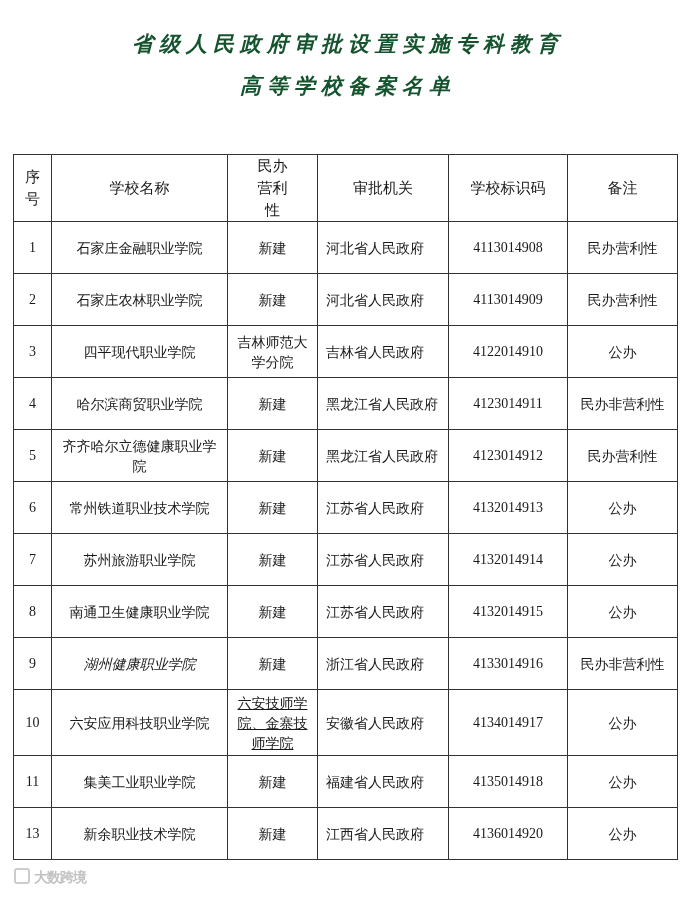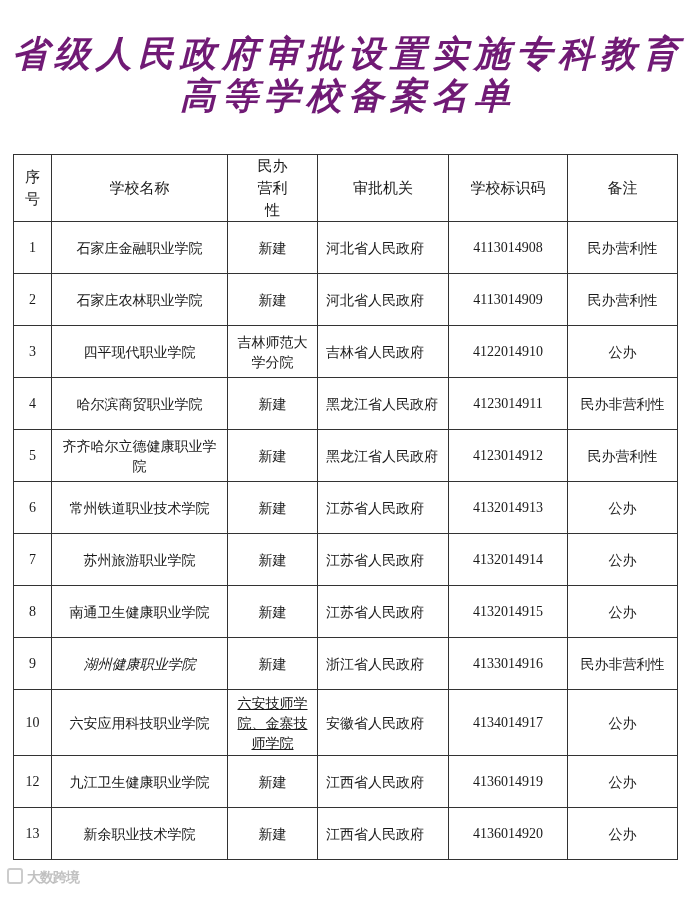--- a/index.html
+++ b/index.html
@@ -1,27 +1,27 @@
 <!DOCTYPE html>
 <html><head>
 <meta charset="utf-8">
 <style>
   html, body { margin: 0; padding: 0; background: #ffffff; }
   body { width: 696px; height: 898px; position: relative; overflow: hidden; font-family: "DejaVu Sans", sans-serif; color: #1a1a1a; }
-  .title { position: absolute; left: 0; width: 696px; text-align: center; font-family: "DejaVu Serif", serif; font-size: 36px; font-weight: bold; color: #701a75; letter-spacing: 6px; font-style: italic; }
+  .title { position: absolute; left: 0; width: 696px; text-align: center; font-family: "DejaVu Serif", serif; font-size: 21px; font-weight: bold; color: #14532d; letter-spacing: 6px; font-style: italic; }
   .title.l1 { top: 30px; }
   .title.l2 { top: 72px; }
   table.roster { position: absolute; left: 13px; top: 154px; border-collapse: collapse; table-layout: fixed; width: 664px; }
   table.roster td, table.roster th { border: 1.5px solid #333; text-align: center; vertical-align: middle; padding: 0 2px; font-weight: normal; font-size: 14px; line-height: 20px; color: #1a1a1a; }
   table.roster th { font-size: 15px; height: 50px; }
   table.roster td.num, table.roster td.code { font-family: "Liberation Serif", serif; font-size: 14px; }
   td.gov { text-align: left !important; padding-left: 8px !important; }
   tr.r { height: 52px; }
   tr.tall { height: 66px; }
-  .watermark { position: absolute; left: 7px; top: 868px; font-size: 14px; color: rgba(160,160,160,0.65); font-weight: bold; letter-spacing: -1px; }
+  .watermark { position: absolute; left: 14px; top: 868px; font-size: 14px; color: rgba(160,160,160,0.65); font-weight: bold; letter-spacing: -1px; }
   .watermark .logo { display: inline-block; width: 12px; height: 12px; border: 2px solid rgba(170,170,170,0.6); border-radius: 3px; margin-right: 4px; vertical-align: -2px; }
 </style>
 </head>
 <body>
 
 <div class="title l1">省级人民政府审批设置实施专科教育</div>
 <div class="title l2">高等学校备案名单</div>
 
 <table class="roster">
   <colgroup>
@@ -117,25 +117,25 @@
       </tr>
       <tr class="r tall">
         <td class="num">10</td>
         <td class="name" style="padding: 0px 10px;">六安应用科技职业学院</td>
         <td class="type" style="padding: 0px 6px; text-decoration: underline;">六安技师学院、金寨技师学院</td>
         <td class="gov" style="padding: 0px 4px 0px 8px; word-break: break-all;">安徽省人民政府</td>
         <td class="code">4134014917</td>
         <td class="remark">公办</td>
       </tr>
       <tr class="r">
-        <td class="num">12</td>
-        <td class="name" style="padding: 0px 10px;">九江卫生健康职业学院</td>
+        <td class="num">11</td>
+        <td class="name" style="padding: 0px 10px;">集美工业职业学院</td>
         <td class="type" style="padding: 0px 6px;">新建</td>
-        <td class="gov" style="padding: 0px 4px 0px 8px; word-break: break-all;">江西省人民政府</td>
-        <td class="code">4136014919</td>
+        <td class="gov" style="padding: 0px 4px 0px 8px; word-break: break-all;">福建省人民政府</td>
+        <td class="code">4135014918</td>
         <td class="remark">公办</td>
       </tr>
       <tr class="r">
         <td class="num">13</td>
         <td class="name" style="padding: 0px 10px;">新余职业技术学院</td>
         <td class="type" style="padding: 0px 6px;">新建</td>
         <td class="gov" style="padding: 0px 4px 0px 8px; word-break: break-all;">江西省人民政府</td>
         <td class="code">4136014920</td>
         <td class="remark">公办</td>
       </tr>

